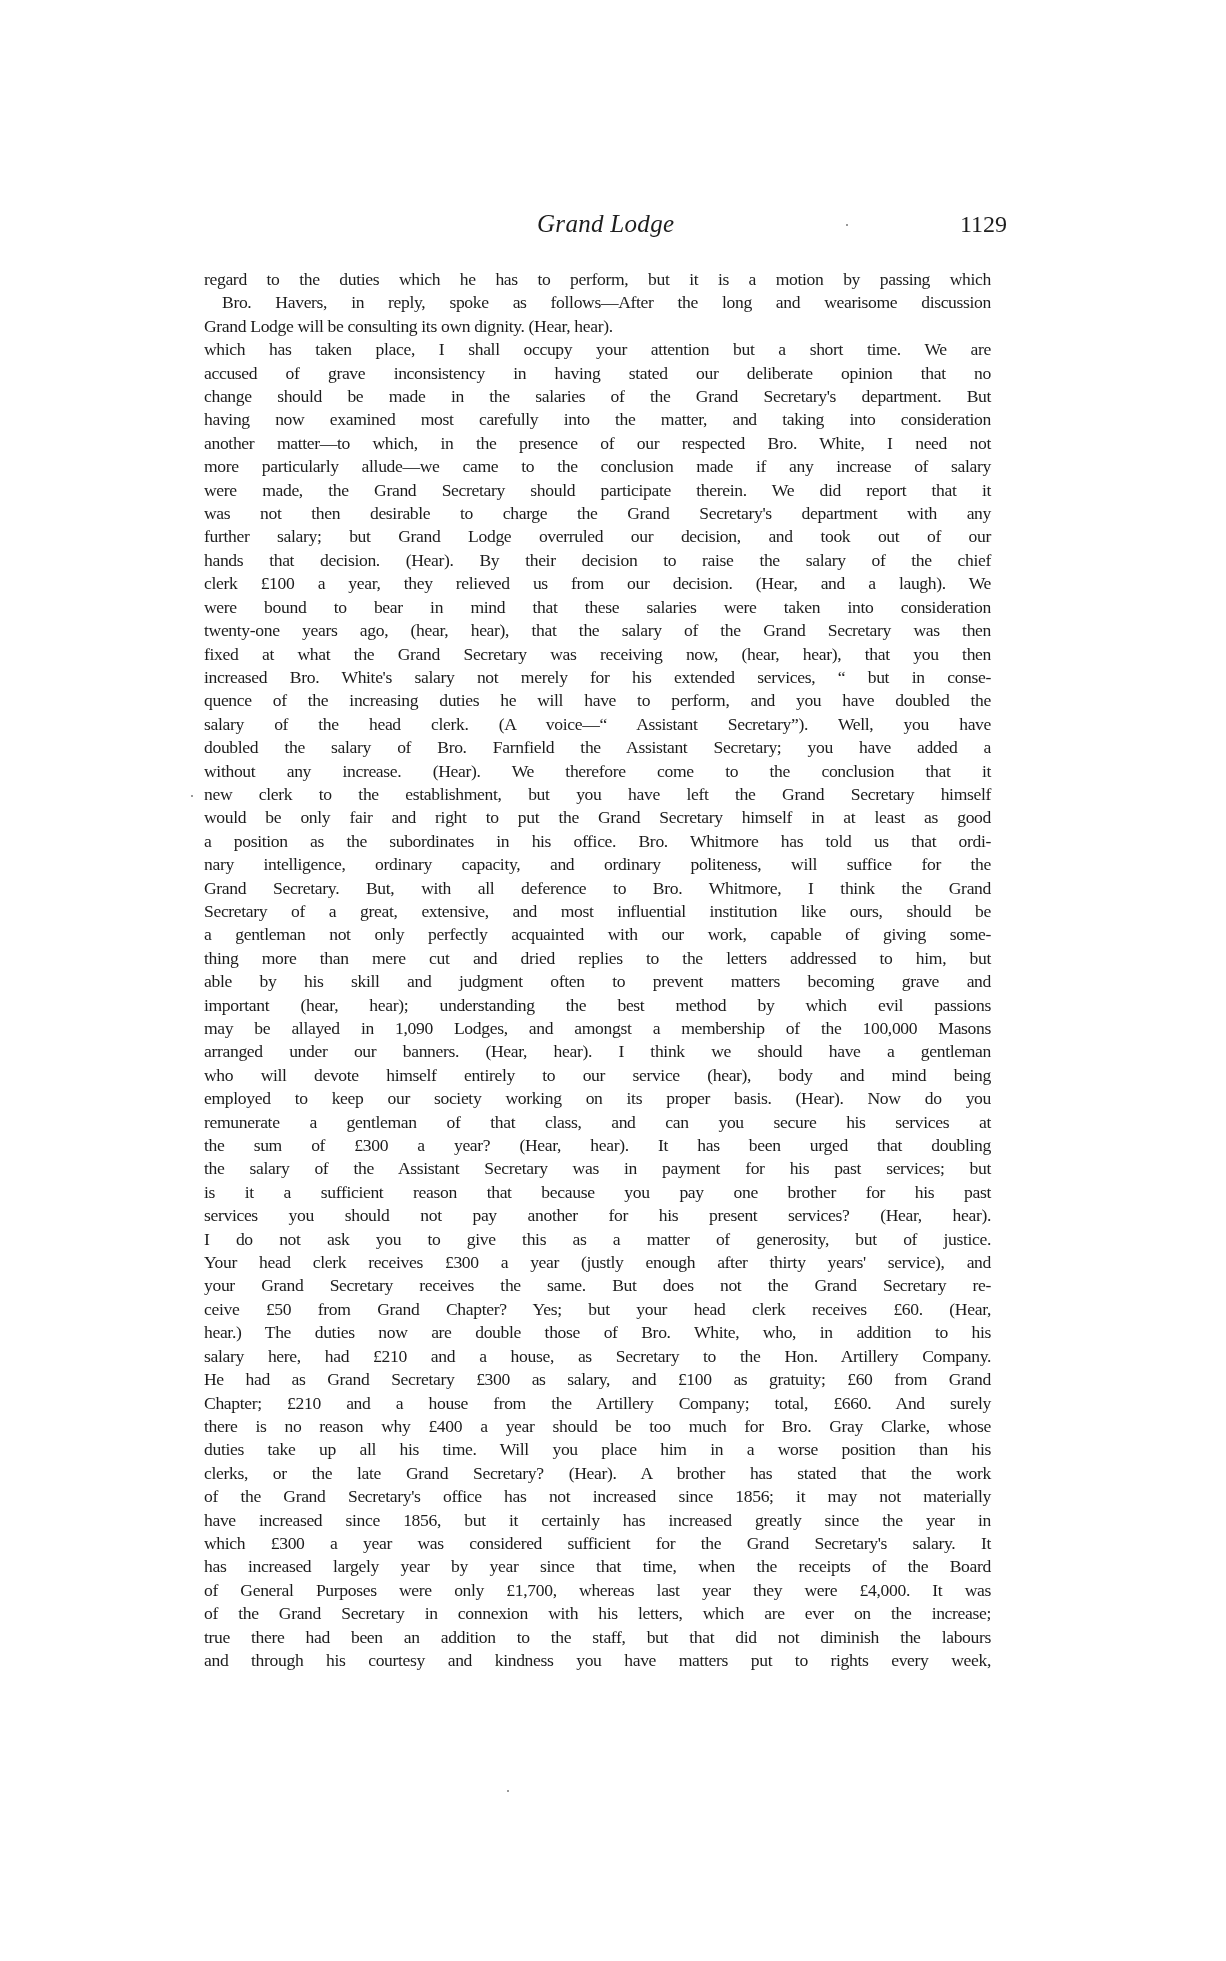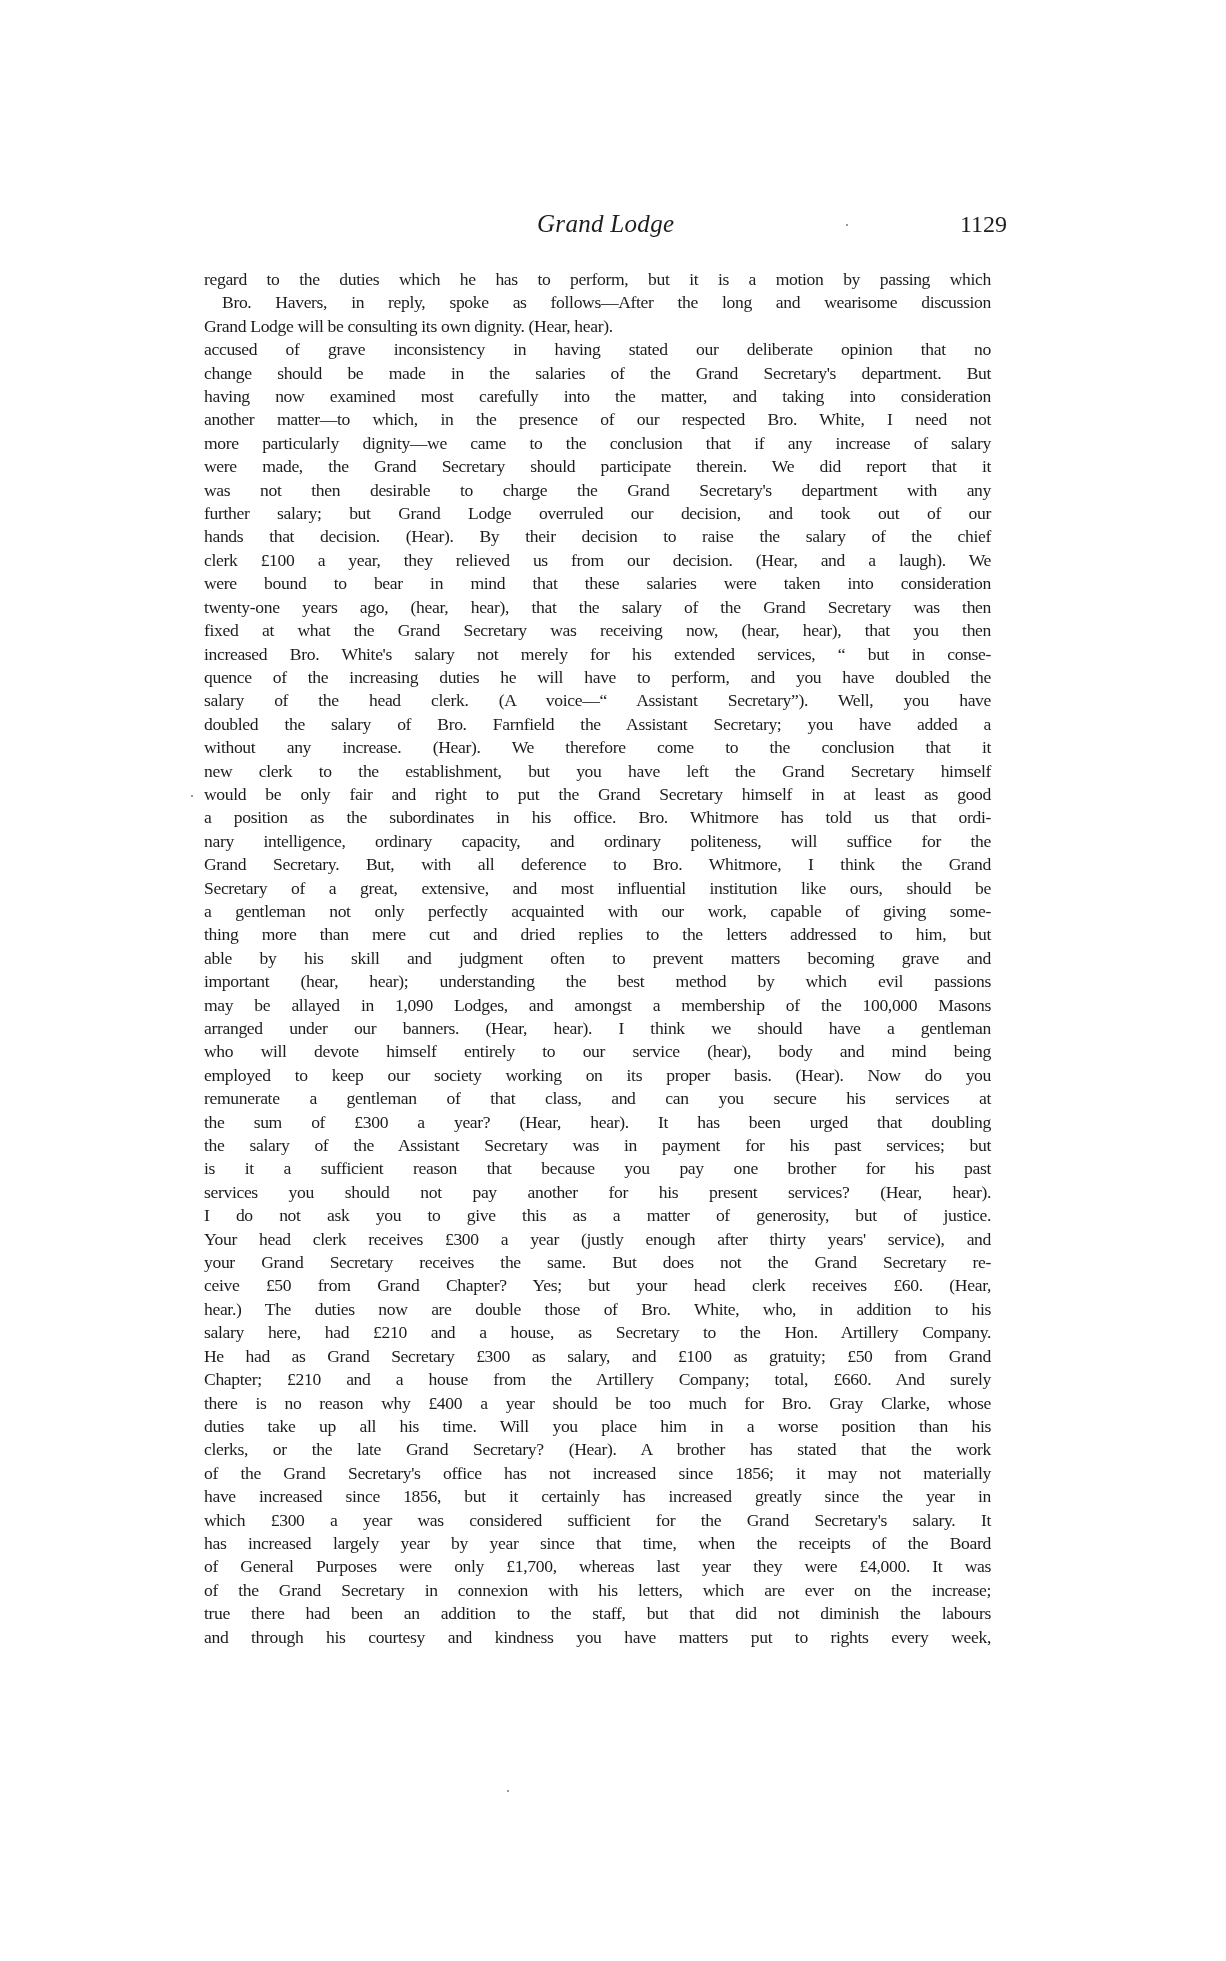--- a/index.html
+++ b/index.html
@@ -89,25 +89,26 @@
 
   <div class="running-head">
     <span class="running-title">Grand Lodge</span>
     <span class="page-number">1129</span>
   </div>
 
   <div class="body-text">
     <span class="line">regard to the duties which he has to perform, but it is a motion by passing which</span>
     <span class="line indent">Bro. Havers, in reply, spoke as follows—After the long and wearisome discussion</span>
     <span class="line short">Grand Lodge will be consulting its own dignity.  (Hear, hear).</span>
+    <span class="line">which has taken place, I shall occupy your attention but a short time.  We are</span>
     <span class="line">accused of grave inconsistency in having stated our deliberate opinion that no</span>
     <span class="line">change should be made in the salaries of the Grand Secretary's department.  But</span>
     <span class="line">having now examined most carefully into the matter, and taking into consideration</span>
     <span class="line">another matter—to which, in the presence of our respected Bro. White, I need not</span>
-    <span class="line">more particularly dignity—we came to the conclusion that if any increase of salary</span>
+    <span class="line">more particularly allude—we came to the conclusion made if any increase of salary</span>
     <span class="line">were made, the Grand Secretary should participate therein.  We did report that it</span>
     <span class="line">was not then desirable to charge the Grand Secretary's department with any</span>
     <span class="line">further salary; but Grand Lodge overruled our decision, and took out of our</span>
     <span class="line">hands that decision.  (Hear).  By their decision to raise the salary of the chief</span>
     <span class="line">clerk £100 a year, they relieved us from our decision.  (Hear, and a laugh).  We</span>
     <span class="line">were bound to bear in mind that these salaries were taken into consideration</span>
     <span class="line">twenty-one years ago, (hear, hear), that the salary of the Grand Secretary was then</span>
     <span class="line">fixed at what the Grand Secretary was receiving now, (hear, hear), that you then</span>
     <span class="line">increased Bro. White's salary not merely for his extended services, “ but in conse-</span>
     <span class="line">quence of the increasing duties he will have to perform, and you have doubled the</span>
@@ -132,21 +133,21 @@
     <span class="line">the sum of £300 a year?  (Hear, hear).  It has been urged that doubling</span>
     <span class="line">the salary of the Assistant Secretary was in payment for his past services; but</span>
     <span class="line">is it a sufficient reason that because you pay one brother for his past</span>
     <span class="line">services you should not pay another for his present services?  (Hear, hear).</span>
     <span class="line">I do not ask you to give this as a matter of generosity, but of justice.</span>
     <span class="line">Your head clerk receives £300 a year (justly enough after thirty years' service), and</span>
     <span class="line">your Grand Secretary receives the same.  But does not the Grand Secretary re-</span>
     <span class="line">ceive £50 from Grand Chapter?  Yes; but your head clerk receives £60.  (Hear,</span>
     <span class="line">hear.)  The duties now are double those of Bro. White, who, in addition to his</span>
     <span class="line">salary here, had £210 and a house, as Secretary to the Hon. Artillery Company.</span>
-    <span class="line">He had as Grand Secretary £300 as salary, and £100 as gratuity; £50 from Grand</span>
+    <span class="line">He had as Grand Secretary £300 as salary, and £100 as gratuity; £60 from Grand</span>
     <span class="line">Chapter; £210 and a house from the Artillery Company; total, £660.  And surely</span>
     <span class="line">there is no reason why £400 a year should be too much for Bro. Gray Clarke, whose</span>
     <span class="line">duties take up all his time.  Will you place him in a worse position than his</span>
     <span class="line">clerks, or the late Grand Secretary?  (Hear).  A brother has stated that the work</span>
     <span class="line">of the Grand Secretary's office has not increased since 1856; it may not materially</span>
     <span class="line">have increased since 1856, but it certainly has increased greatly since the year in</span>
     <span class="line">which £300 a year was considered sufficient for the Grand Secretary's salary.  It</span>
     <span class="line">has increased largely year by year since that time, when the receipts of the Board</span>
     <span class="line">of General Purposes were only £1,700, whereas last year they were £4,000.  It was</span>
     <span class="line">of the Grand Secretary in connexion with his letters, which are ever on the increase;</span>

